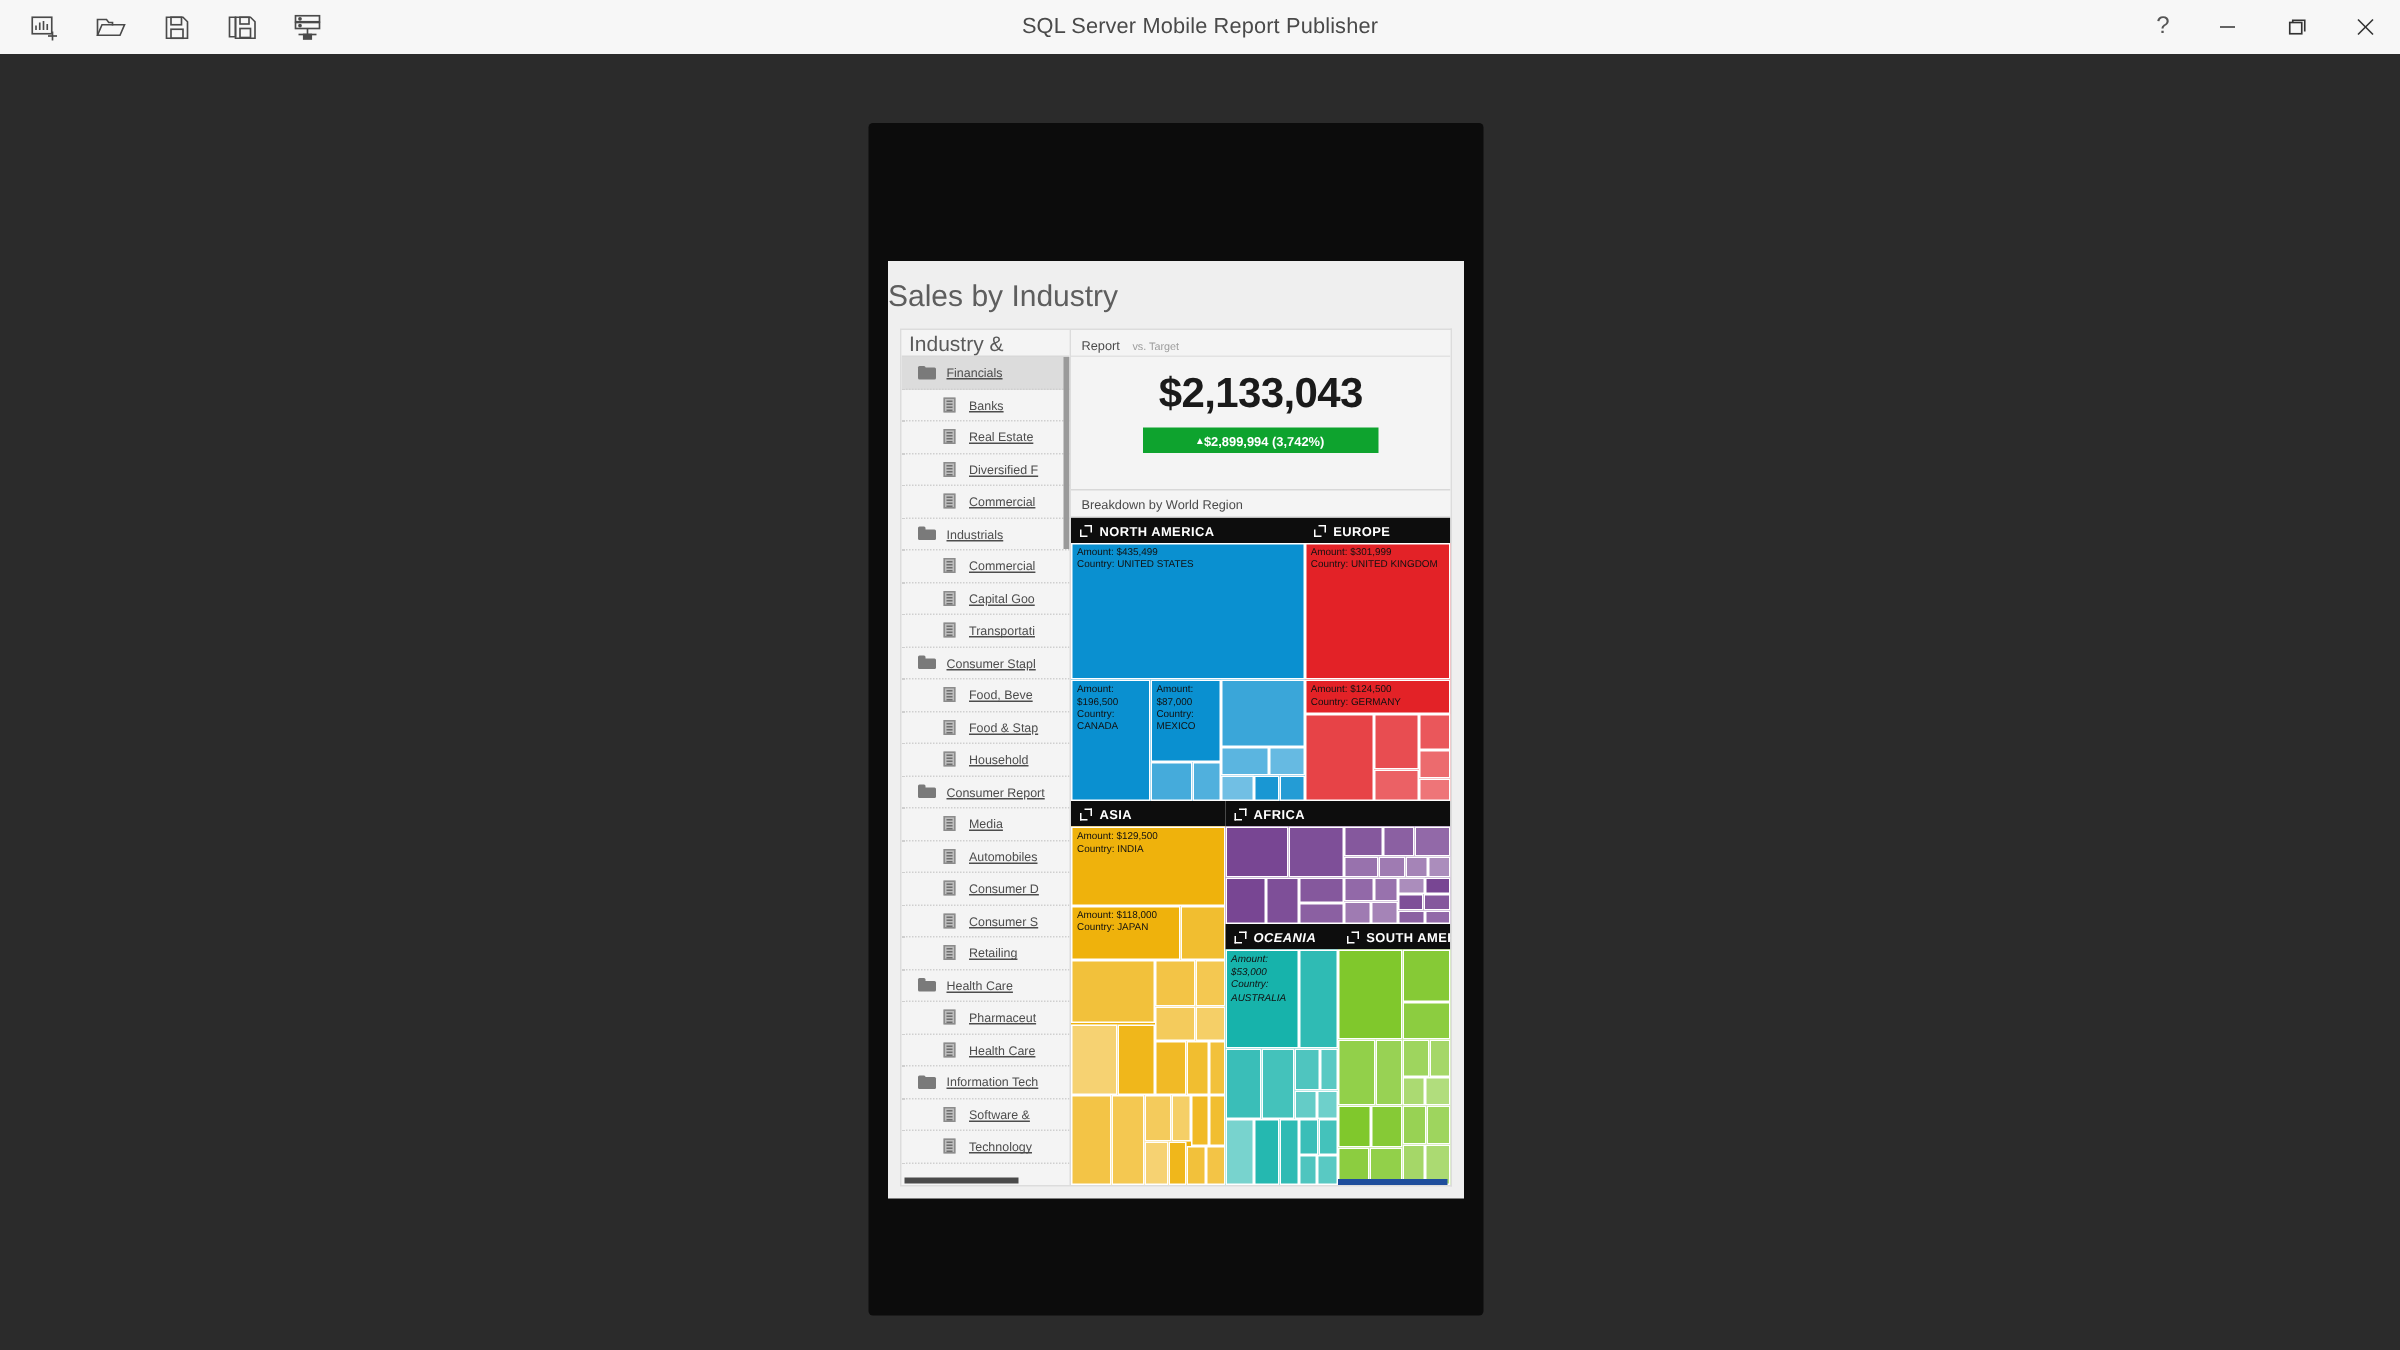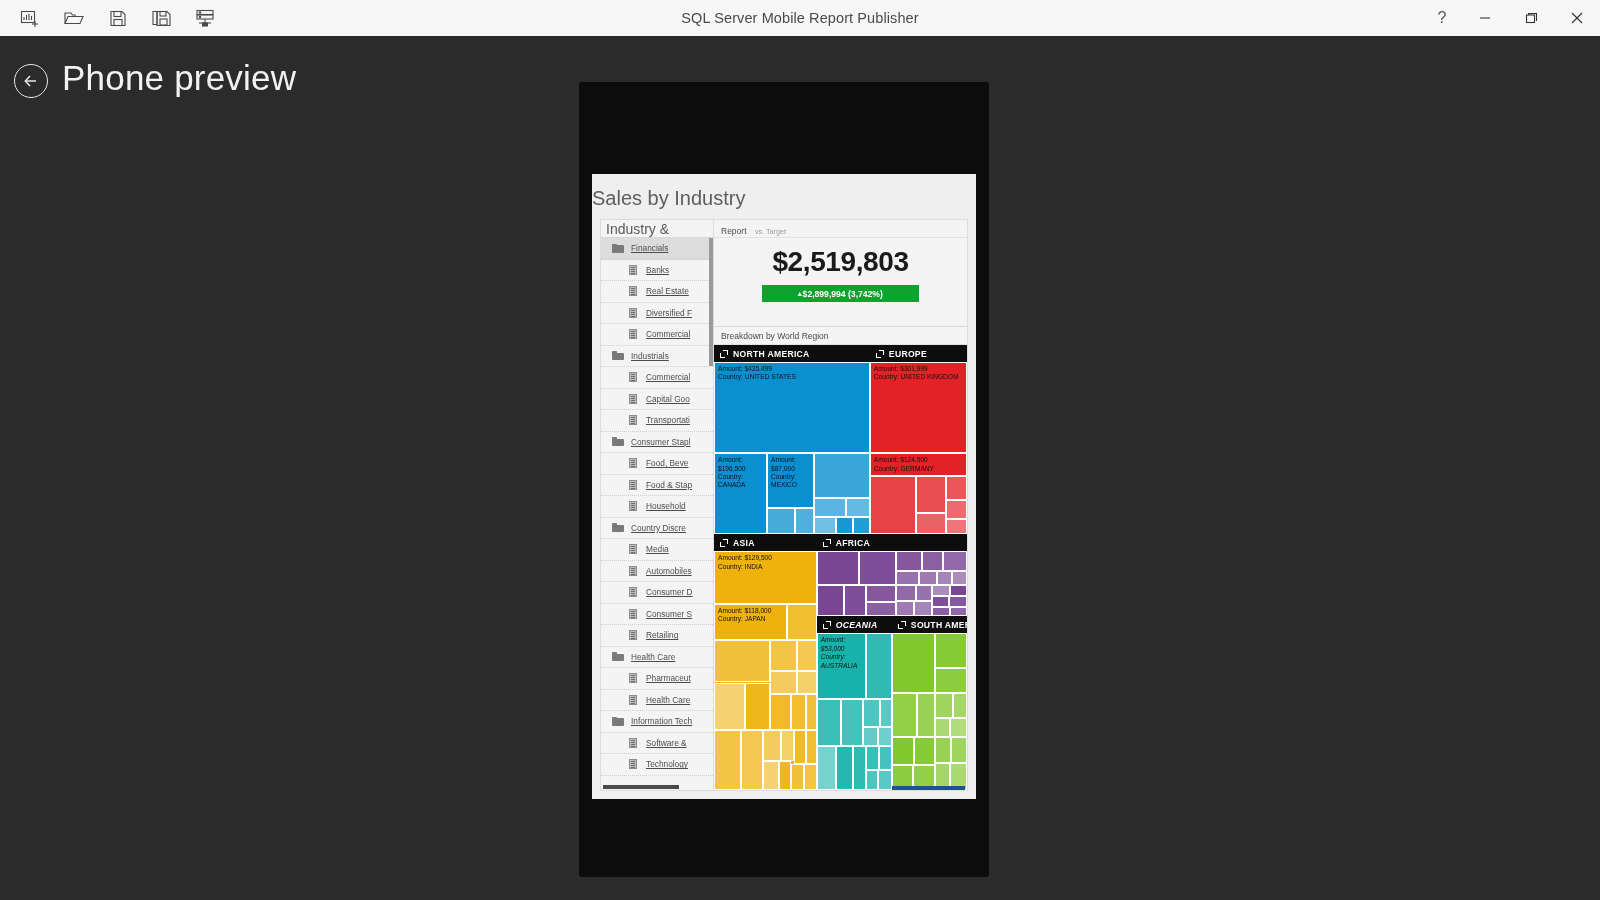--- a/index.html
+++ b/index.html
@@ -310,31 +310,20 @@
         <line x1="3" y1="3" x2="13" y2="13"></line>
             <line x1="13" y1="3" x2="3" y2="13"></line>
           </g>
         </svg>
     </div>
   </div>
 </div>
 
 <div class="stage">
 
-  <div class="page-head">
-    <div class="back-circle">
-      <svg width="18" height="18" viewBox="0 0 18 18">
-          <g fill="none" stroke="#e6e6e6" stroke-width="1.5">
-        <line x1="3.5" y1="9" x2="14" y2="9"></line>
-            <polyline points="8,4 3.3,9 8,14"></polyline>
-          </g>
-        </svg>
-    </div>
-    <div class="page-title">Phone preview</div>
-  </div>
 
   <div class="phone">
     <div class="phone-screen">
 
       <div class="rep-title">Sales by Industry</div>
 
       <div class="rep-body">
 
         <div class="nav-col">
           <div class="nav-head">Industry &amp; Sector</div>
@@ -414,21 +403,21 @@
               <div class="nav-item lvl1">
                 <span class="ico">
                   <span class="doc-ic"></span>
                 </span>
                 <span class="lbl">Household</span>
               </div>
               <div class="nav-item lvl0">
                 <span class="ico">
                   <span class="folder-ic"></span>
                 </span>
-                <span class="lbl">Country Discre</span>
+                <span class="lbl">Consumer Report</span>
               </div>
               <div class="nav-item lvl1">
                 <span class="ico">
                   <span class="doc-ic"></span>
                 </span>
                 <span class="lbl">Media</span>
               </div>
               <div class="nav-item lvl1">
                 <span class="ico">
                   <span class="doc-ic"></span>
@@ -494,21 +483,21 @@
           <div class="nav-hscroll"></div>
         </div>
 
         <div class="main-col">
 
           <div class="gauge-box">
             <div class="gauge-head">
               <span class="t1">Report</span>
               <span class="t2">vs. Target</span>
             </div>
-            <div class="gauge-value">$2,519,803</div>
+            <div class="gauge-value">$2,133,043</div>
             <div class="gauge-delta">
               <span class="arrow">▴</span>
                 <span>$2,899,994 (3,742%)</span>
             </div>
           </div>
 
           <div class="tm-head">Breakdown by World Region</div>
 
           <div class="treemap" id="treemap">
               <div class="reg" style="position: absolute; left: 0%; top: 0%; width: 61.6%; height: 42.5%;">

